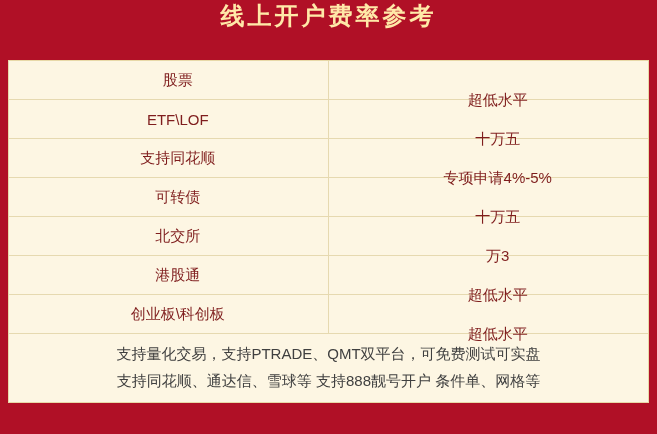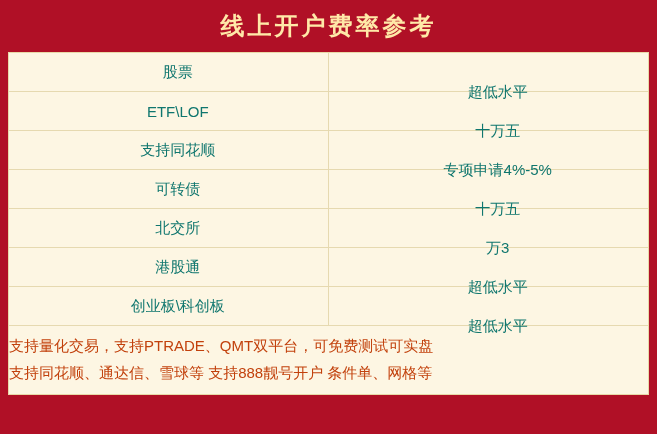--- a/index.html
+++ b/index.html
@@ -14,23 +14,22 @@
   }
   .card {
     position: relative;
     width: 657px;
     height: 434px;
     box-sizing: border-box;
     background: #b01026;
     overflow: hidden;
   }
   .title-bar {
-    height: 52px;
+    height: 60px;
     display: flex;
-    align-items: center;
     justify-content: center;
     background: #b01026;
   }
   .title-text {
     color: #ffe9a8;
     font-size: 24px;
     font-weight: bold;
     letter-spacing: 3px;
   }
   .table-wrap {
@@ -46,43 +45,44 @@
   }
   .row:last-child {
     border-bottom: none;
     text-align: center;
   }
   .cell {
     display: flex;
     align-items: center;
     justify-content: center;
     font-size: 15px;
-    color: #0f766e;
+    color: #7f1d1d;
     box-sizing: border-box;
     height: 100%;
     padding-left: 19px;
   }
   .cell-label {
     width: 50%;
     border-right: 1px solid #e6d9b0;
   }
   .cell-value {
     width: 50%;
     margin-top: 20px;
   }
   .footer {
     margin: 0 8px;
     background: #fdf6e3;
     border: 1px solid #e8d9a8;
     border-top: 1px solid #e6d9b0;
     padding: 6px 0 8px 0;
   }
   .footer-line {
+    text-align: center;
     font-size: 15px;
-    color: #c2410c;
+    color: #404040;
     line-height: 27px;
   }
   .bottom-strip {
     position: absolute;
     left: 0;
     right: 0;
     bottom: 0;
     height: 6px;
     background: #b01026;
   }

